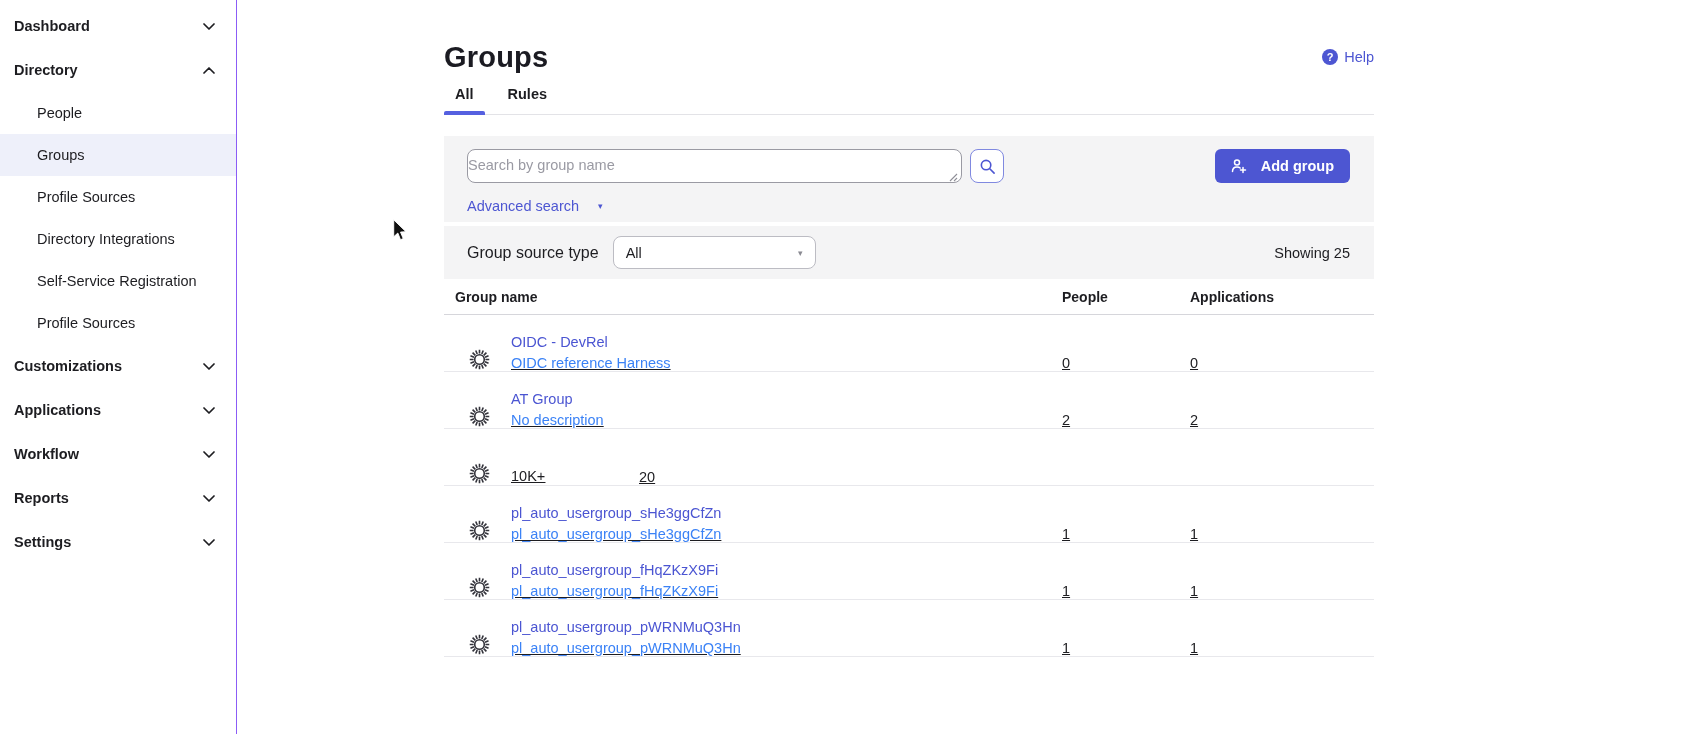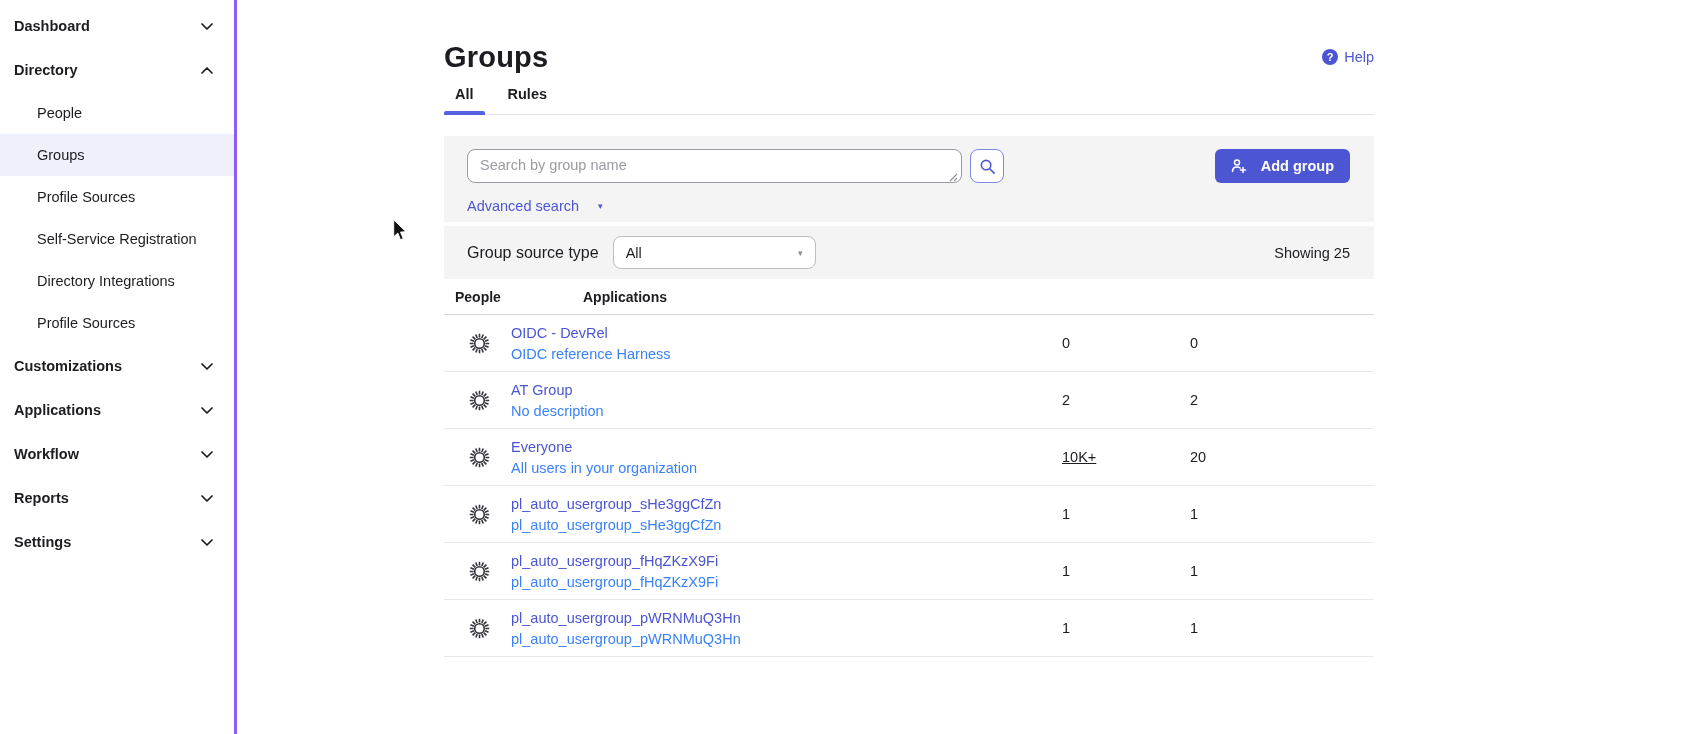--- a/index.html
+++ b/index.html
@@ -2,21 +2,21 @@
 <html><head>
 <meta charset="utf-8">
 <style>
   * { margin:0; padding:0; box-sizing:border-box; }
   html,body { width:1687px; height:734px; overflow:hidden; background:#fff;
     font-family:"Liberation Sans","DejaVu Sans",sans-serif; color:#1d1d21; }
   .app { display:flex; width:100%; height:100%; position:relative; }
 
   
   .sidebar { width:237px; min-width:237px; height:100%; background:#fff;
-    border-right:3px solid #8b5cf6; padding-top:4px; }
+    border-right:1px solid #8b5cf6; padding-top:4px; }
   .nav-section { height:44px; display:flex; align-items:center; justify-content:space-between;
     padding:0 21px 0 14px; font-size:14.5px; font-weight:700; cursor:pointer; }
   .nav-sub { height:42px; display:flex; align-items:center; padding-left:37px;
     font-size:14.5px; font-weight:400; cursor:pointer; }
   .nav-sub.selected { background:#eef0fa; }
   .chev { display:flex; align-items:center; }
 
   
   .main { flex:1; position:relative; }
   .content { margin-left:207px; width:930px; }
@@ -34,21 +34,21 @@
     cursor:pointer; }
   .tab + .tab { margin-left:12px; }
   .tab.active::after { content:""; position:absolute; left:0; right:0; bottom:-1px;
     height:4px; background:#5560e0; border-radius:2px 2px 0 0; }
 
   .panel { background:#f4f4f5; }
   .search-panel { margin-top:21px; height:86px; padding:13px 24px 0 23px; }
   .search-row { display:flex; align-items:flex-start; }
   .search-input-wrap { position:relative; width:495px; }
   .search-input { width:495px; height:34px; resize:none; overflow:hidden; border:1px solid #9a9aa3;
-    border-radius:8px; padding:7px 12px 0 12px; font-size:14.5px;
+    border-radius:8px; padding:7px 12px 0 0; font-size:14.5px;
     font-family:"Liberation Sans","DejaVu Sans",sans-serif; color:#1d1d21; background:#fff; outline:none; }
   .search-input::placeholder { color:#9a9aa3; }
   .grip { position:absolute; right:4px; bottom:5px; }
   .search-btn { margin-left:8px; width:34px; height:34px; background:#fff; border:1px solid #8089e0;
     border-radius:8px; display:flex; align-items:center; justify-content:center; cursor:pointer; }
   .add-group-btn { margin-left:auto; height:34px; padding:0 16px; background:#4d56d2; color:#fff;
     border:none; border-radius:6px; font-size:14.5px; font-weight:700; display:flex;
     align-items:center; gap:14px; cursor:pointer;
     font-family:"Liberation Sans","DejaVu Sans",sans-serif; }
   .adv-link { margin-top:11px; display:inline-flex; align-items:center; gap:19px; color:#4d56d2;
@@ -63,22 +63,22 @@
     padding:0 12px; font-size:14.5px; cursor:pointer; }
   .sel-caret { color:#8a8a92; font-size:9px; }
   .showing { margin-left:auto; font-size:14.5px; }
 
   .thead { height:36px; display:flex; align-items:center; padding-left:11px;
     border-bottom:1px solid #d6d6db; font-size:14px; font-weight:700; }
   .col-name { flex:1; }
   .col-people { width:128px; }
   .col-apps { width:184px; }
 
-  .trow { height:57px; display:flex; align-items:center; padding-left:23px;
-    border-bottom:1px solid #e8e8ec; }
+  .trow { height:57px; display:flex; align-items:flex-end; padding-left:23px;
+    border-bottom:1px solid #e8e8ec;text-decoration:underline; }
   .gicon { width:24px; height:24px; margin-right:20px; display:flex; align-items:center;
     justify-content:center; }
   .gcell { width:551px; }
   .gname { font-size:14.5px; color:#4b55d2; text-decoration:none; cursor:pointer; display:inline-block; }
   .gdesc { font-size:14.5px; color:#3b82f6; margin-top:4px; }
   .num { font-size:14.5px; }
   .num.linked { text-decoration:underline; cursor:pointer; }
 
   .cursor { position:absolute; left:392px; top:219px; pointer-events:none; z-index:50; }
 </style>
@@ -122,24 +122,24 @@
     <div class="nav-sub">
       <span>People</span>
     </div>
     <div class="nav-sub selected">
       <span>Groups</span>
     </div>
     <div class="nav-sub">
       <span>Profile Sources</span>
     </div>
     <div class="nav-sub">
+      <span>Directory Integrations</span>
+    </div>
+    <div class="nav-sub">
       <span>Self-Service Registration</span>
-    </div>
-    <div class="nav-sub">
-      <span>Directory Integrations</span>
     </div>
     <div class="nav-sub">
       <span>Profile Sources</span>
     </div>
     <div class="nav-section">
       <span>Customizations</span>
       <span class="chev">
           <svg width="12" height="7" viewBox="0 0 12 7">
             <use href="#chev-down"></use>
           </svg>
@@ -231,20 +231,21 @@
       <div class="panel filter-bar">
         <span class="filter-label">Group source type</span>
         <div class="select">
           <span>All</span>
           <span class="sel-caret">▾</span>
         </div>
         <span class="showing">Showing 25</span>
       </div>
 
       <div class="thead">
+        <div class="col-name">Group name</div>
         <div class="col-people">People</div>
         <div class="col-apps">Applications</div>
       </div>
 
       <div class="trow">
         <span class="gicon">
             <svg width="23" height="23" viewBox="0 0 24 24">
               <use href="#sunburst"></use>
             </svg>
           </span>
@@ -269,24 +270,20 @@
         <div class="col-people num">2</div>
         <div class="col-apps num">2</div>
       </div>
 
       <div class="trow">
         <span class="gicon">
             <svg width="23" height="23" viewBox="0 0 24 24">
               <use href="#sunburst"></use>
             </svg>
           </span>
-        <div class="gcell">
-          <a class="gname">Everyone</a>
-          <div class="gdesc">All users in your organization</div>
-        </div>
         <div class="col-people"><span class="num linked">10K+</span></div>
         <div class="col-apps num">20</div>
       </div>
 
       <div class="trow">
         <span class="gicon">
             <svg width="23" height="23" viewBox="0 0 24 24">
               <use href="#sunburst"></use>
             </svg>
           </span>

